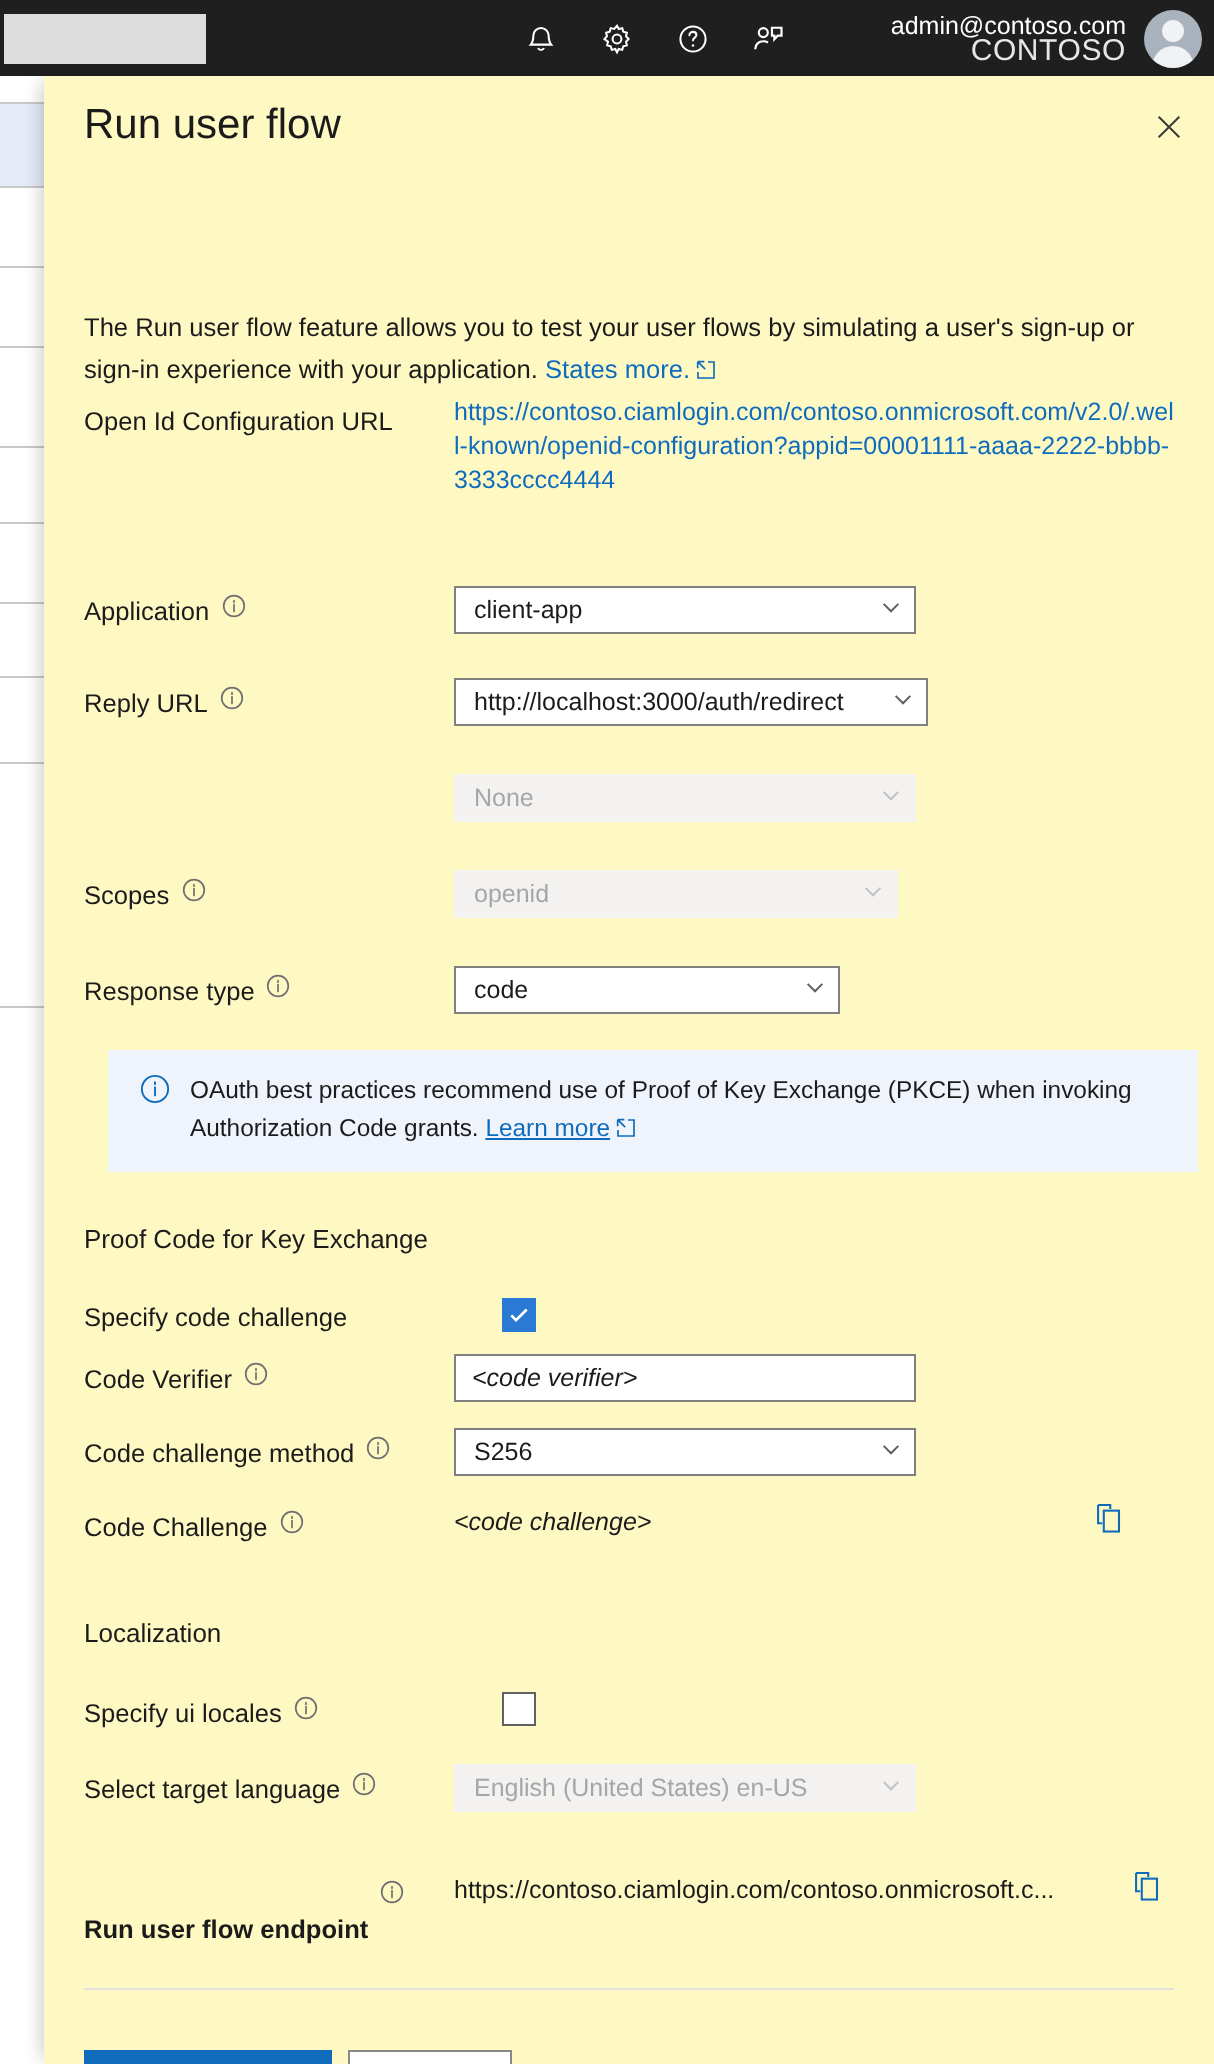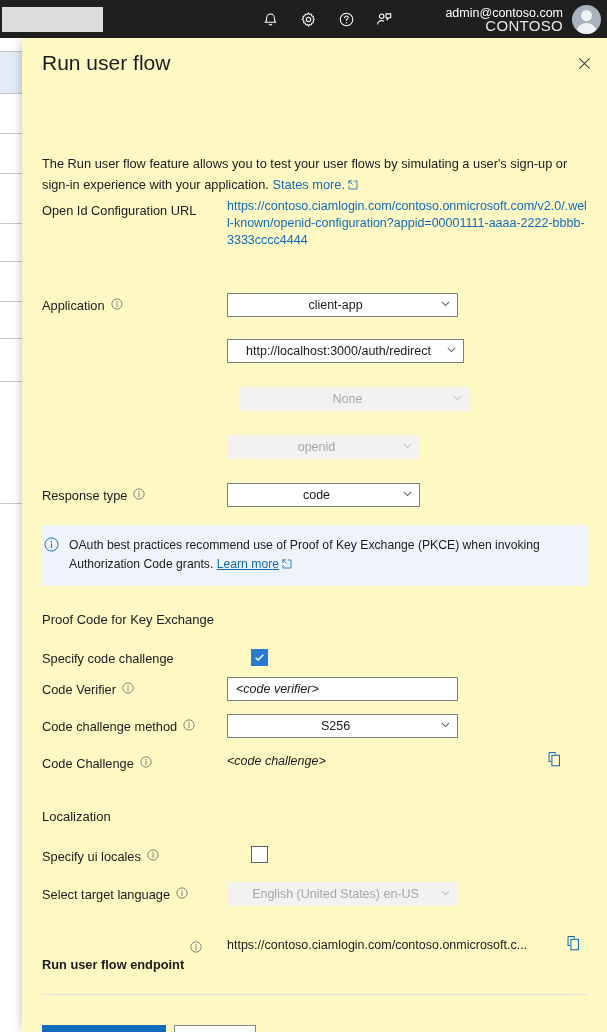--- a/index.html
+++ b/index.html
@@ -183,21 +183,20 @@
   .info-ico {
     display: inline-block;
     margin-left: 6px;
     vertical-align: -2px;
     cursor: pointer;
   }
 
   .field-col {
     position: absolute;
     left: 205px;
-    text-align: center;
   }
 
   .url-value {
     position: absolute;
     left: 205px;
     width: 360px;
     font-size: 12.5px;
     line-height: 17px;
     color: #0f6cbd;
     cursor: pointer;
@@ -266,25 +265,25 @@
   .copy-btn {
     position: absolute;
     width: 20px; height: 20px;
     cursor: pointer;
     color: #0f6cbd;
   }
 
   
   .banner {
     position: absolute;
-    left: 20px;
+    left: 32px;
     width: 545px;
     background: #eff4fc;
     display: flex;
-    padding: 11px 12px 11px 2px;
+    padding: 11px 12px 11px 16px;
     box-sizing: border-box;
   }
   .banner .bico { flex: 0 0 18px; margin-top: 1px; color: #0f6cbd; }
   .banner .btxt {
     margin-left: 7px;
     font-size: 12.2px;
     line-height: 19px;
     color: #1b1b1b;
   }
   .banner .btxt a { text-decoration: underline; }
@@ -417,35 +416,49 @@
             <path d="M7 6.2v4M7 3.9v.9" stroke-linecap="round"></path>
           </svg></span>
     </div>
     <div class="select field-col" style="top:200px; width:231px;">
       <span class="val">client-app</span>
       <span class="chev"><svg width="11" height="11" viewBox="0 0 12 12" fill="none" stroke="#444" stroke-width="1.1">
             <path d="M2 4.3l4 4 4-4"></path>
           </svg></span>
     </div>
 
+    <div class="row" style="top:246px;">
+      <span class="row-label">Reply URL</span>
+      <span class="info-ico"><svg width="12" height="12" viewBox="0 0 14 14" fill="none" stroke="#707070" stroke-width="1">
+            <circle cx="7" cy="7" r="6"></circle>
+            <path d="M7 6.2v4M7 3.9v.9" stroke-linecap="round"></path>
+          </svg></span>
+    </div>
     <div class="select field-col" style="top:246px; width:237px;">
       <span class="val">http://localhost:3000/auth/redirect</span>
       <span class="chev"><svg width="11" height="11" viewBox="0 0 12 12" fill="none" stroke="#444" stroke-width="1.1">
             <path d="M2 4.3l4 4 4-4"></path>
           </svg></span>
     </div>
 
-    <div class="select disabled field-col" style="top:294px; width:231px;margin-left:12px;">
+    <div class="select disabled field-col" style="top:294px; width:231px;">
       <span class="val">None</span>
       <span class="chev"><svg width="11" height="11" viewBox="0 0 12 12" fill="none" stroke="#888" stroke-width="1.1">
             <path d="M2 4.3l4 4 4-4"></path>
           </svg></span>
     </div>
 
-    <div class="select disabled field-col" style="top:342px; width:193px;">
+    <div class="row" style="top:342px;">
+      <span class="row-label">Scopes</span>
+      <span class="info-ico"><svg width="12" height="12" viewBox="0 0 14 14" fill="none" stroke="#707070" stroke-width="1">
+            <circle cx="7" cy="7" r="6"></circle>
+            <path d="M7 6.2v4M7 3.9v.9" stroke-linecap="round"></path>
+          </svg></span>
+    </div>
+    <div class="select disabled field-col" style="top:342px; width:222px;">
       <span class="val">openid</span>
       <span class="chev"><svg width="11" height="11" viewBox="0 0 12 12" fill="none" stroke="#888" stroke-width="1.1">
             <path d="M2 4.3l4 4 4-4"></path>
           </svg></span>
     </div>
 
     <div class="row" style="top:390px;">
       <span class="row-label">Response type</span>
       <span class="info-ico"><svg width="12" height="12" viewBox="0 0 14 14" fill="none" stroke="#707070" stroke-width="1">
             <circle cx="7" cy="7" r="6"></circle>

